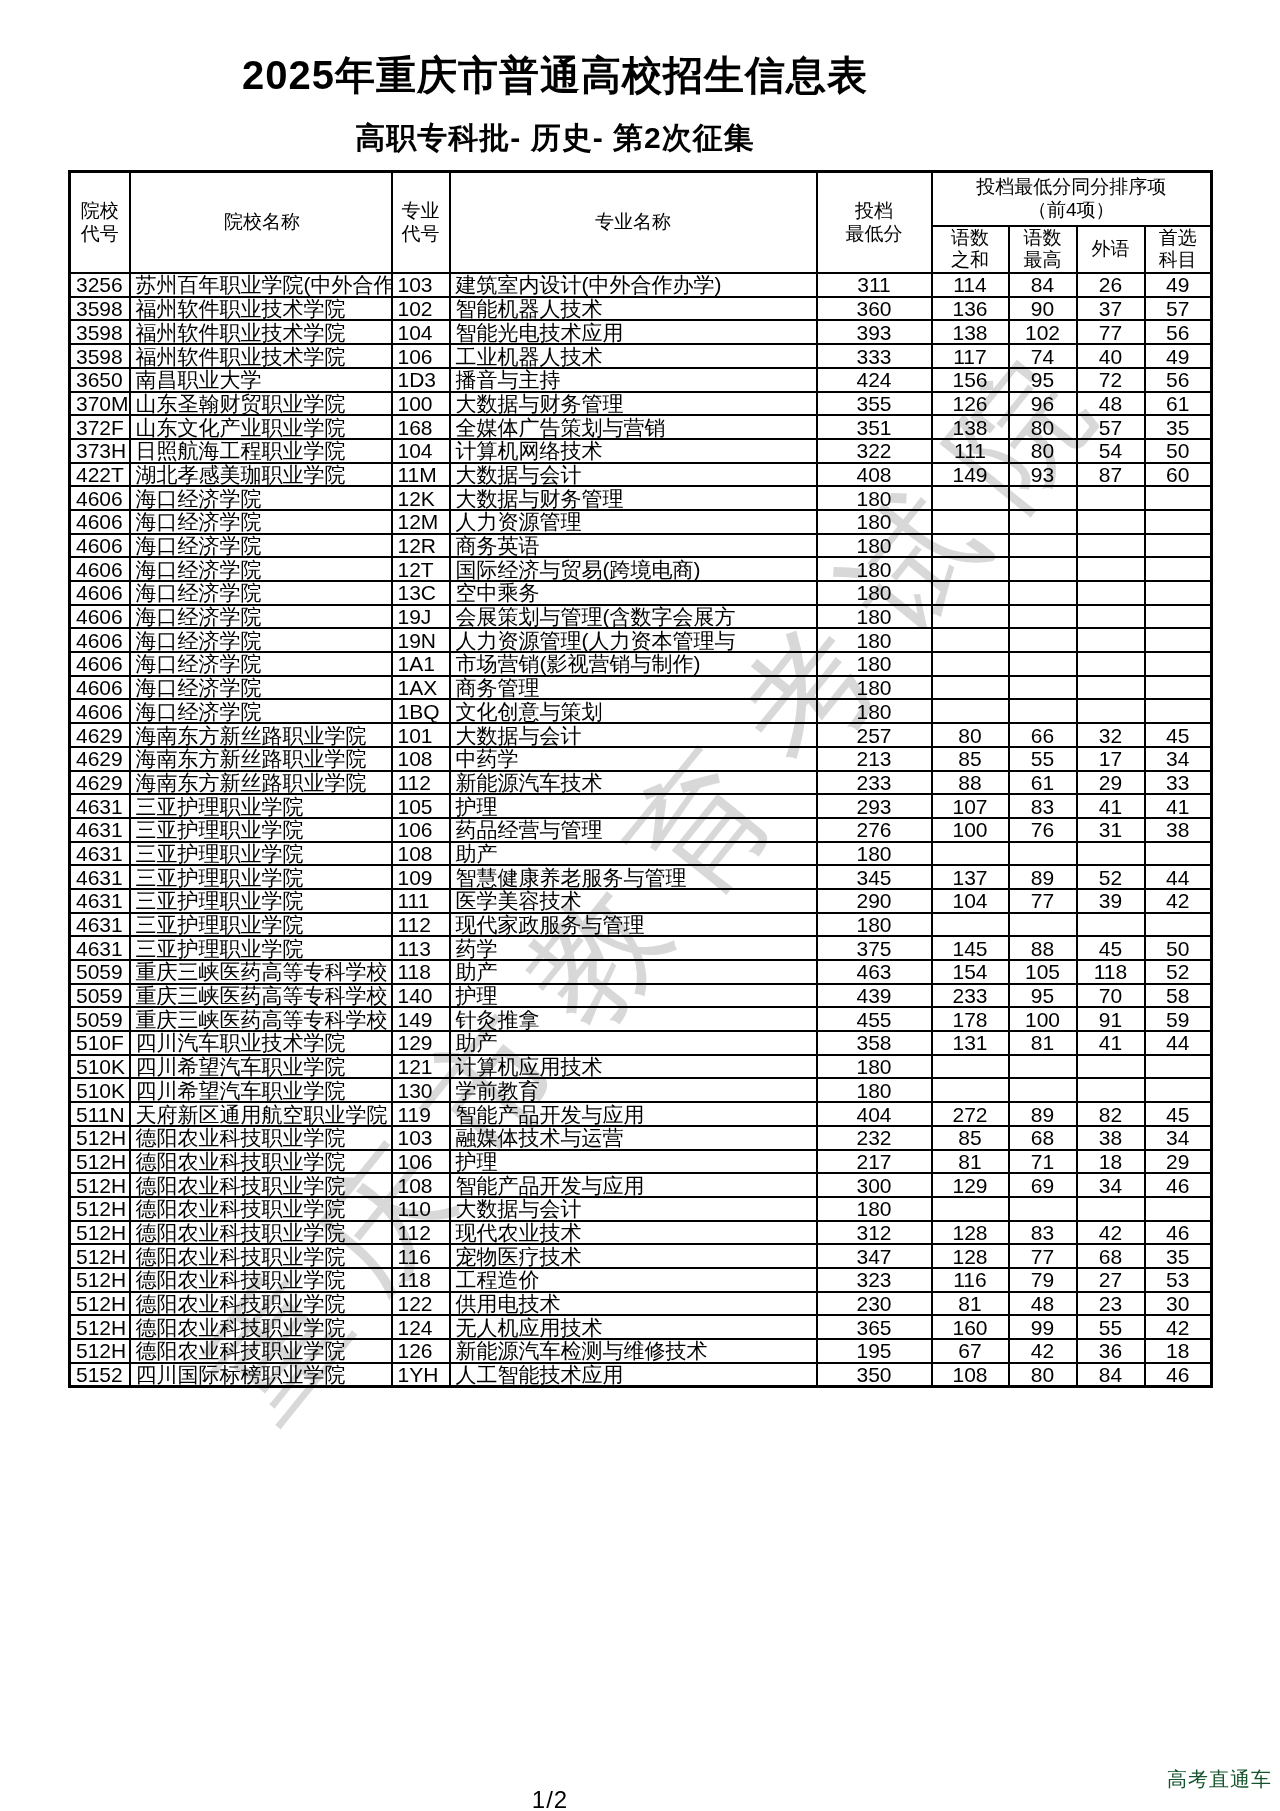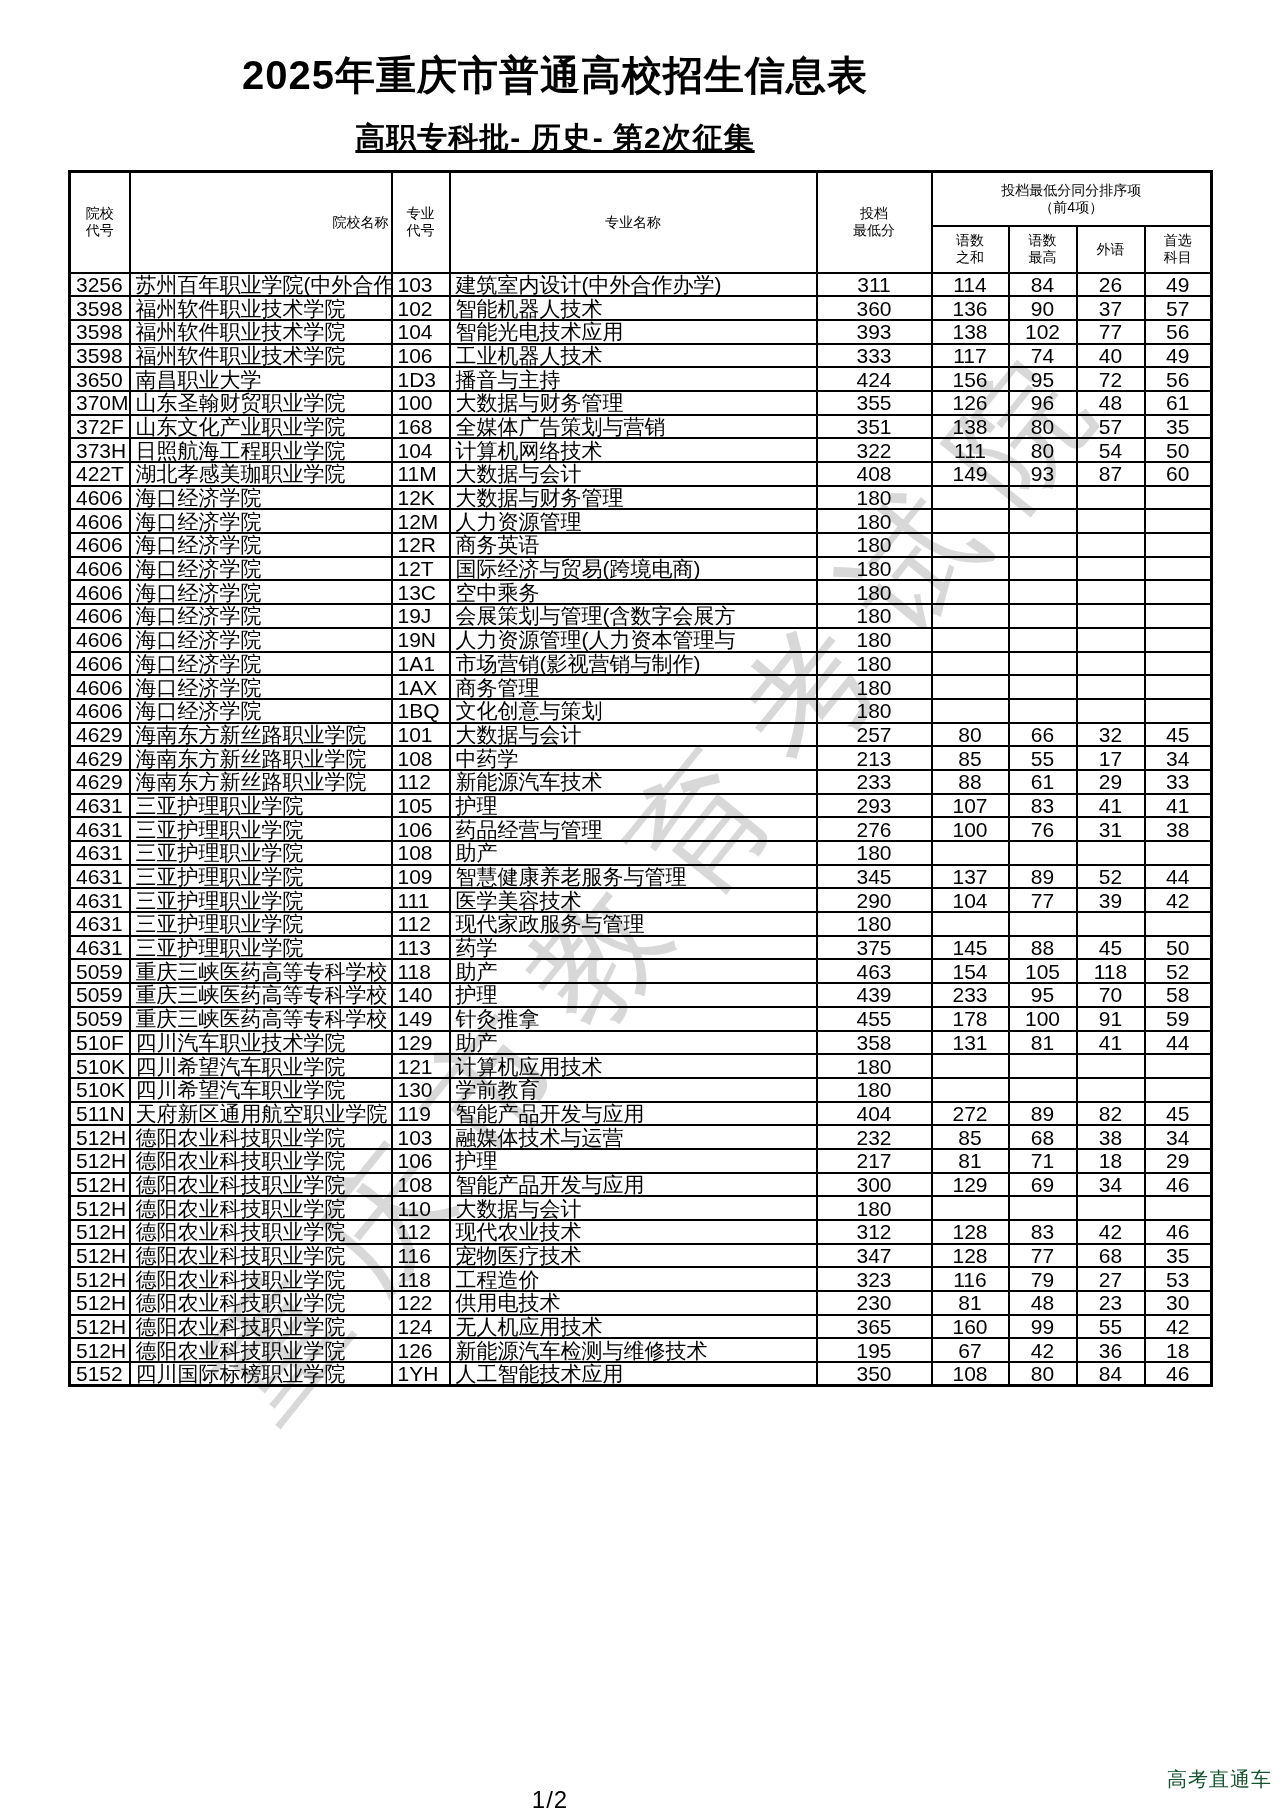--- a/index.html
+++ b/index.html
@@ -5,21 +5,21 @@
   * { margin:0; padding:0; box-sizing:border-box; }
   html, body { width:1280px; height:1811px; background:#ffffff; }
   body { position:relative; overflow:hidden; font-family:"Liberation Sans", sans-serif; color:#000; }
 
   .page-title {
     position:absolute; top:48px; left:0; width:1110px;
     text-align:center; font-size:40px; font-weight:bold; letter-spacing:1px;
   }
   .page-subtitle {
     position:absolute; top:118px; left:0; width:1110px;
-    text-align:center; font-size:30px; font-weight:bold; letter-spacing:1px;text-decoration:underline;
+    text-align:center; font-size:30px; font-weight:bold; letter-spacing:1px;
   }
 
   .diag-watermark {
     position:absolute; left:-90px; top:790px; width:1500px; height:170px;
     text-align:center; white-space:nowrap;
     transform:rotate(-51deg);
     font-size:130px; letter-spacing:38px;
     color:#b3b3b3; opacity:0.5;
     pointer-events:none; z-index:0;
   }
@@ -27,21 +27,21 @@
   table.adm {
     position:absolute; left:68px; top:170px; width:1142px;
     border-collapse:collapse; table-layout:fixed;
     border:3px solid #000; z-index:1; background:transparent;
   }
   .adm th, .adm td {
     border:2px solid #000; overflow:hidden; white-space:nowrap;
     background:transparent;
   }
   .adm th {
-    font-weight:normal; font-size:14px; text-align:center;
+    font-weight:normal; font-size:19px; text-align:center;
     vertical-align:middle; white-space:pre-line; line-height:1.2; padding:0 2px;
   }
   .adm thead tr.h1 th { height:54px; }
   .adm thead tr.h2 th { height:47px; }
   .adm td {
     height:23.7px; font-size:21px; line-height:1; vertical-align:middle; padding:0;
   }
   .adm td.c-left  { text-align:left; padding-left:5px; }
   .adm td.c-center{ text-align:center; }
 
@@ -71,21 +71,21 @@
     <col style="width:115px">
     <col style="width:77px">
     <col style="width:68px">
     <col style="width:68px">
     <col style="width:67px">
   </colgroup>
   <thead>
     <tr class="h1">
       <th rowspan="2">院校
 代号</th>
-      <th rowspan="2" style="text-align:right; padding-left:5px;">院校名称</th>
+      <th rowspan="2" style="text-align:center; padding-left:5px;">院校名称</th>
       <th rowspan="2">专业
 代号</th>
       <th rowspan="2">专业名称</th>
       <th rowspan="2">投档
 最低分</th>
       <th colspan="4">投档最低分同分排序项
 （前4项）</th>
     </tr>
     <tr class="h2">
       <th>语数

